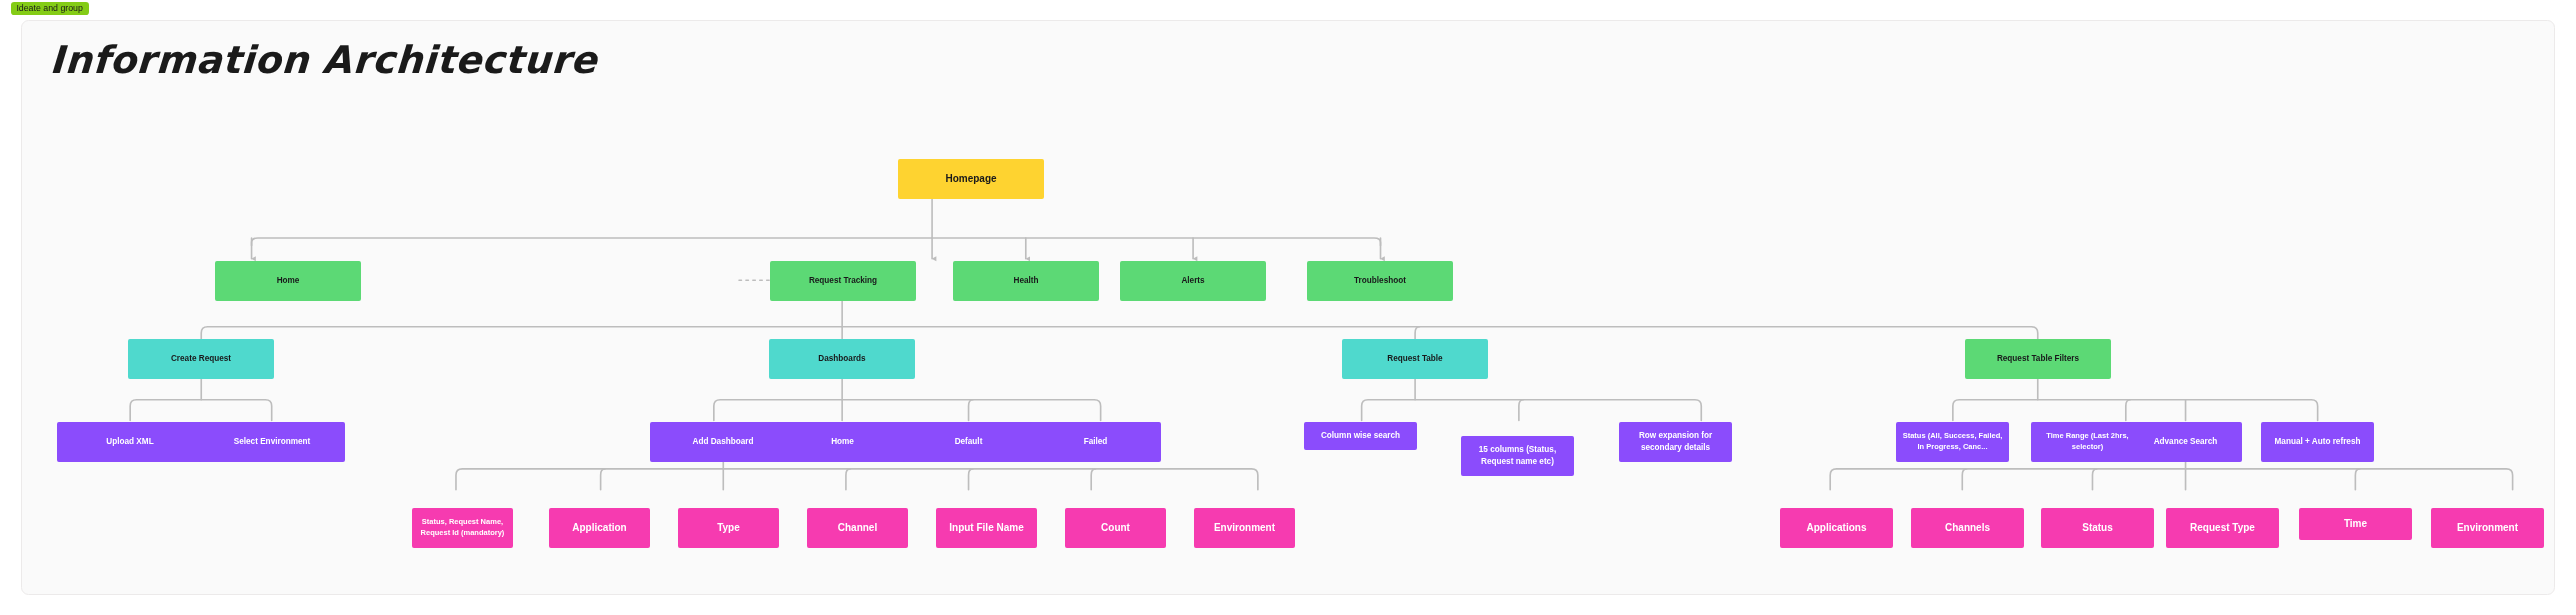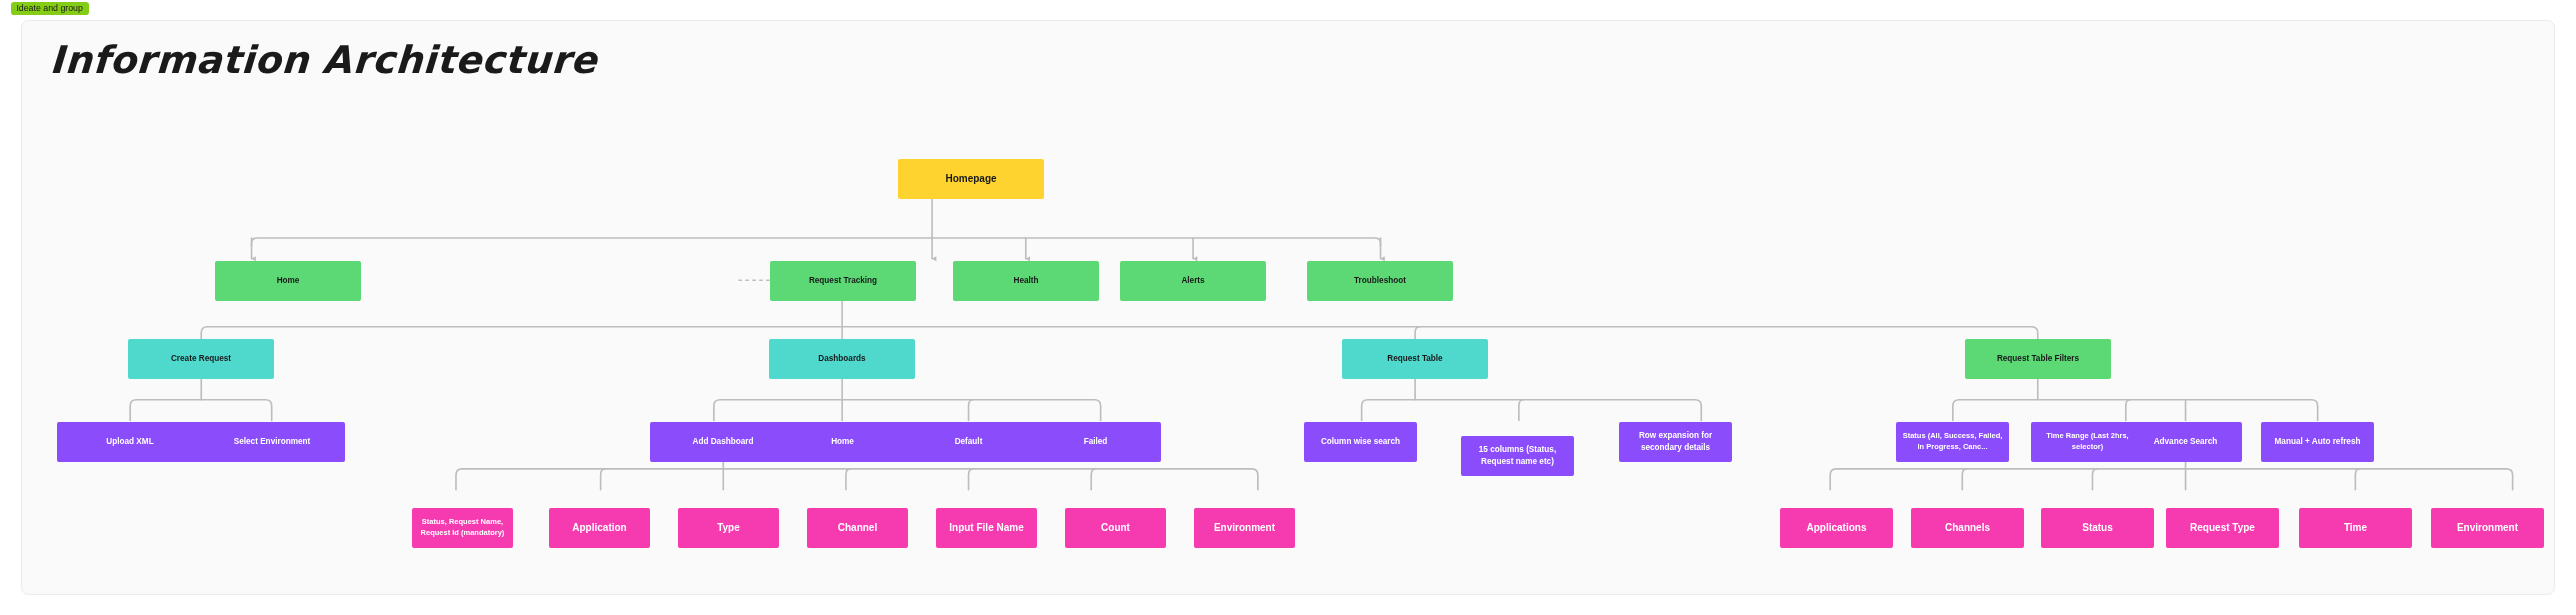--- a/index.html
+++ b/index.html
@@ -204,21 +204,21 @@
     <div class="node lvl-purple" style="left:755px;top:401px;width:131px;height:40px;">
       <span>Home</span>
     </div>
     <div class="node lvl-purple" style="left:881px;top:401px;width:131px;height:40px;">
       <span>Default</span>
     </div>
     <div class="node lvl-purple" style="left:1008px;top:401px;width:131px;height:40px;">
       <span>Failed</span>
     </div>
 
-    <div class="node lvl-purple" style="left:1282px;top:401px;width:113px;height:40px;">
+    <div class="node lvl-purple" style="left:1282px;top:401px;width:113px;height:28px;">
       <span>Column wise search</span>
     </div>
     <div class="node lvl-purple" style="left:1439px;top:401px;width:113px;height:40px;margin-top:14px;">
       <span>15 columns (Status, Request name etc)</span>
     </div>
     <div class="node lvl-purple" style="left:1597px;top:401px;width:113px;height:40px;">
       <span>Row expansion for secondary details</span>
     </div>
 
     <div class="node lvl-purple" style="left:1874px;top:401px;width:113px;height:40px;font-size:7.5px;">
@@ -261,21 +261,21 @@
     </div>
     <div class="node lvl-pink" style="left:1889px;top:487px;width:113px;height:40px;">
       <span>Channels</span>
     </div>
     <div class="node lvl-pink" style="left:2019px;top:487px;width:113px;height:40px;">
       <span>Status</span>
     </div>
     <div class="node lvl-pink" style="left:2144px;top:487px;width:113px;height:40px;">
       <span>Request Type</span>
     </div>
-    <div class="node lvl-pink" style="left:2277px;top:487px;width:113px;height:40px;">
+    <div class="node lvl-pink" style="left:2277px;top:487px;width:113px;height:32px;">
       <span>Time</span>
     </div>
     <div class="node lvl-pink" style="left:2409px;top:487px;width:113px;height:40px;">
       <span>Environment</span>
     </div>
 
   </div>
 </div>
 
 

